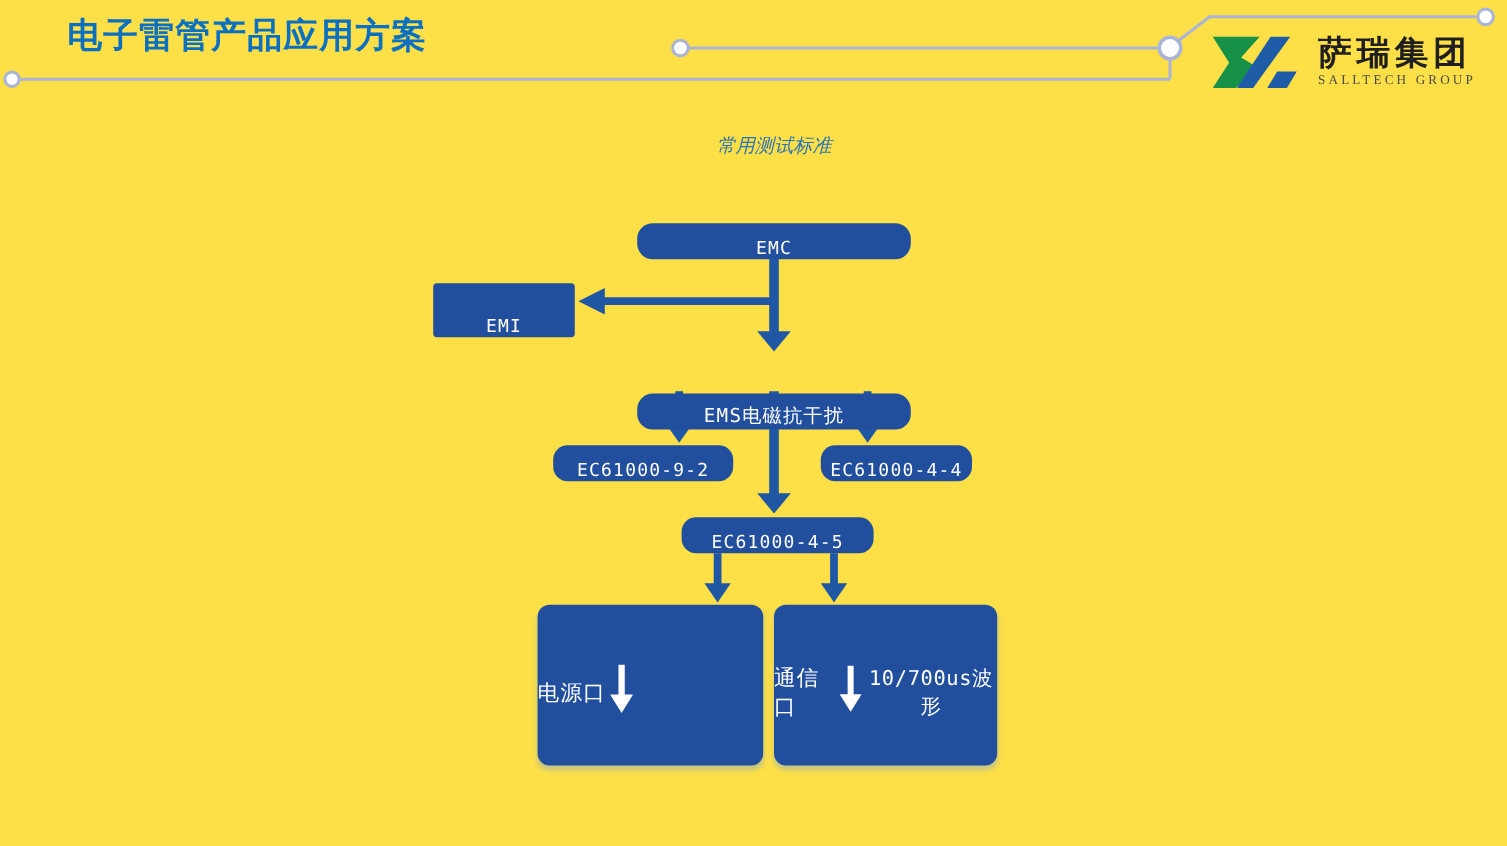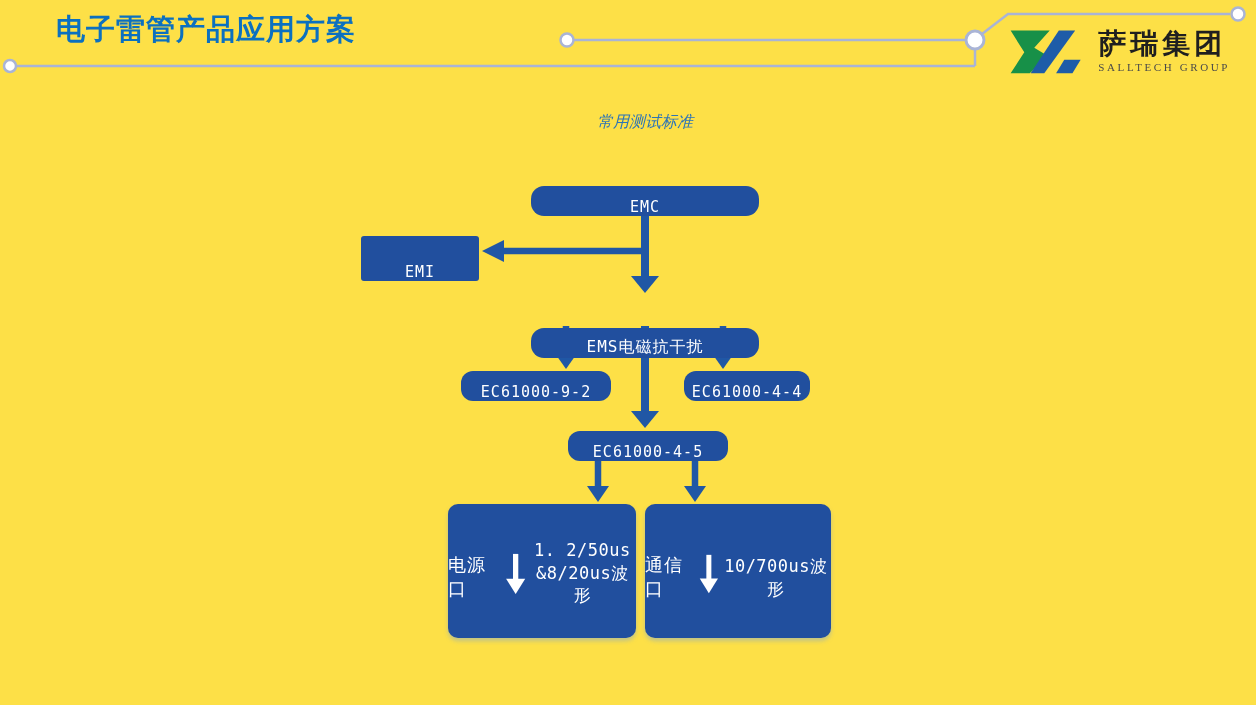--- a/index.html
+++ b/index.html
@@ -141,24 +141,20 @@
   <div class="node node-ec45">
     <span>EC61000-4-5</span>
   </div>
 
   <div class="big-node big-node-power">
     <div class="big-node-label">电源口</div>
     <svg class="big-node-arrow" viewBox="0 0 26 46">
       <line x1="13" y1="2" x2="13" y2="29" stroke="#ffffff" stroke-width="5.5"></line>
       <polygon points="3,28 23,28 13,44" fill="#ffffff"></polygon>
     </svg>
-    <div class="big-node-text">
-      <div>1. 2/50us</div>
-      <div>&amp;8/20us波形</div>
-    </div>
   </div>
 
   <div class="big-node big-node-comm">
     <div class="big-node-label">通信口</div>
     <svg class="big-node-arrow" viewBox="0 0 26 46">
       <line x1="13" y1="2" x2="13" y2="29" stroke="#ffffff" stroke-width="5.5"></line>
       <polygon points="3,28 23,28 13,44" fill="#ffffff"></polygon>
     </svg>
     <div class="big-node-text">
       <div>10/700us波形</div>

